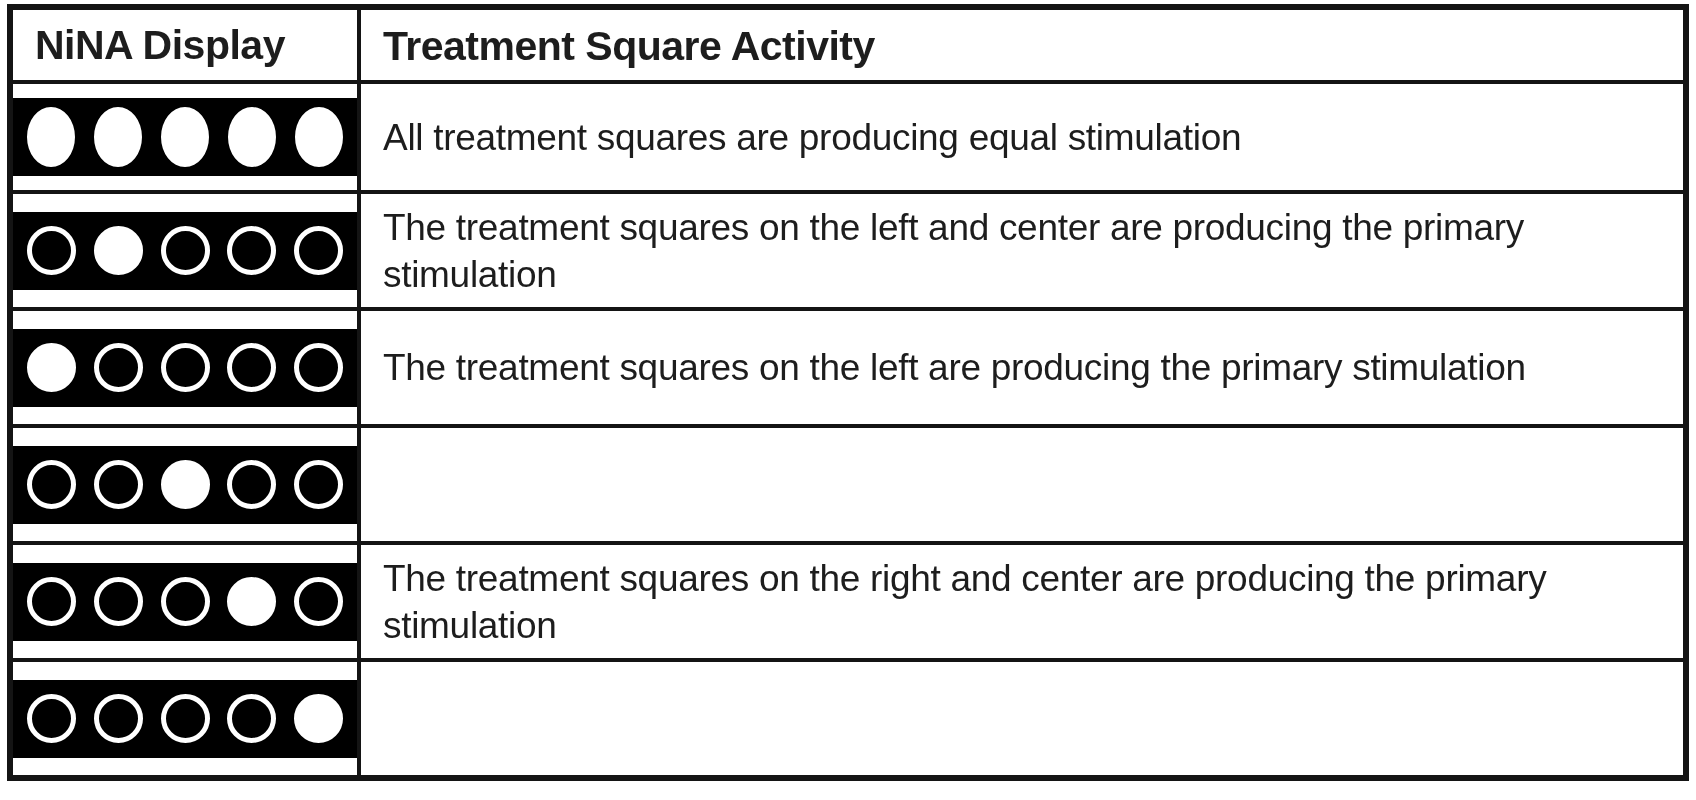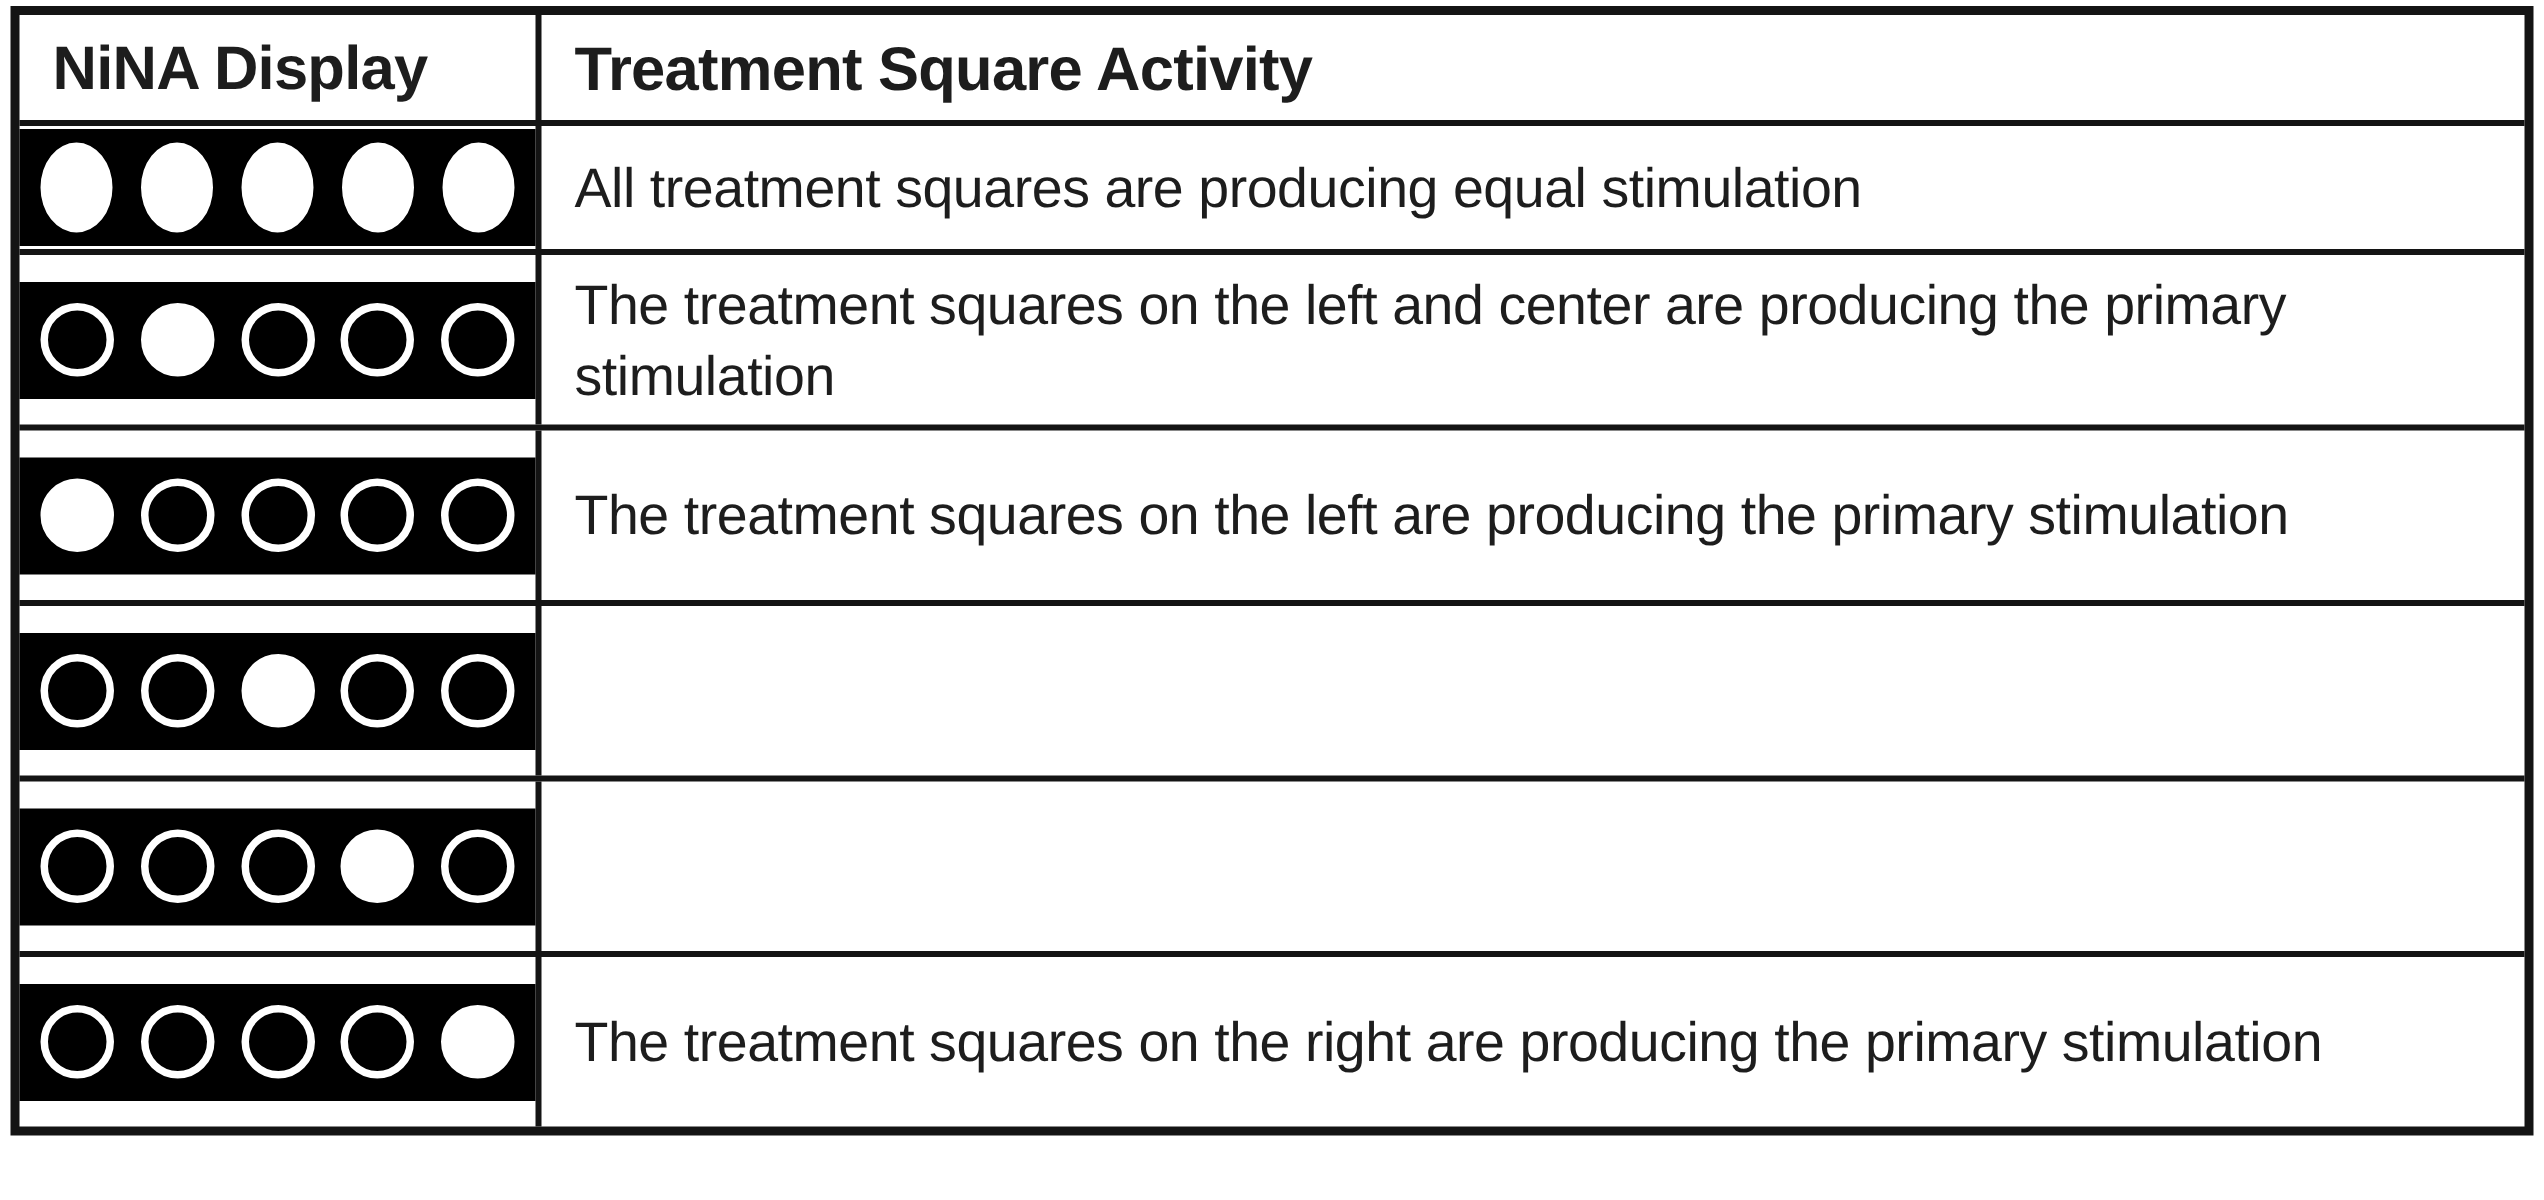--- a/index.html
+++ b/index.html
@@ -54,21 +54,21 @@
     justify-content:flex-start;
     padding-left:22px;
   }
   .header-row .hdr{
     font-size:41px;
     font-weight:bold;
     letter-spacing:-0.5px;
     white-space:nowrap;
   }
   .data-row{height:117px;}
-  .data-row.first{height:86px;}
+  .data-row.first{height:110px;}
   .bar{
     width:100%;
     height:78px;
     background:var(--bar-bg);
     display:flex;
     align-items:center;
     justify-content:space-between;
     padding:0 14px;
     box-sizing:border-box;
   }
@@ -161,29 +161,29 @@
   <div class="row data-row">
     <div class="cell-display">
       <div class="bar">
           <span class="dot"></span>
           <span class="dot"></span>
           <span class="dot"></span>
           <span class="dot filled"></span>
           <span class="dot"></span>
         </div>
     </div>
+    <div class="cell-activity">
+      <span class="activity-text">The treatment squares on the right and center are producing the primary stimulation</span>
+    </div>
   </div>
 
   <div class="row data-row">
     <div class="cell-display">
       <div class="bar">
           <span class="dot"></span>
           <span class="dot"></span>
           <span class="dot"></span>
           <span class="dot"></span>
           <span class="dot filled"></span>
         </div>
     </div>
-    <div class="cell-activity">
-      <span class="activity-text">The treatment squares on the right are producing the primary stimulation</span>
-    </div>
   </div>
 </div>
 
 </body></html>

